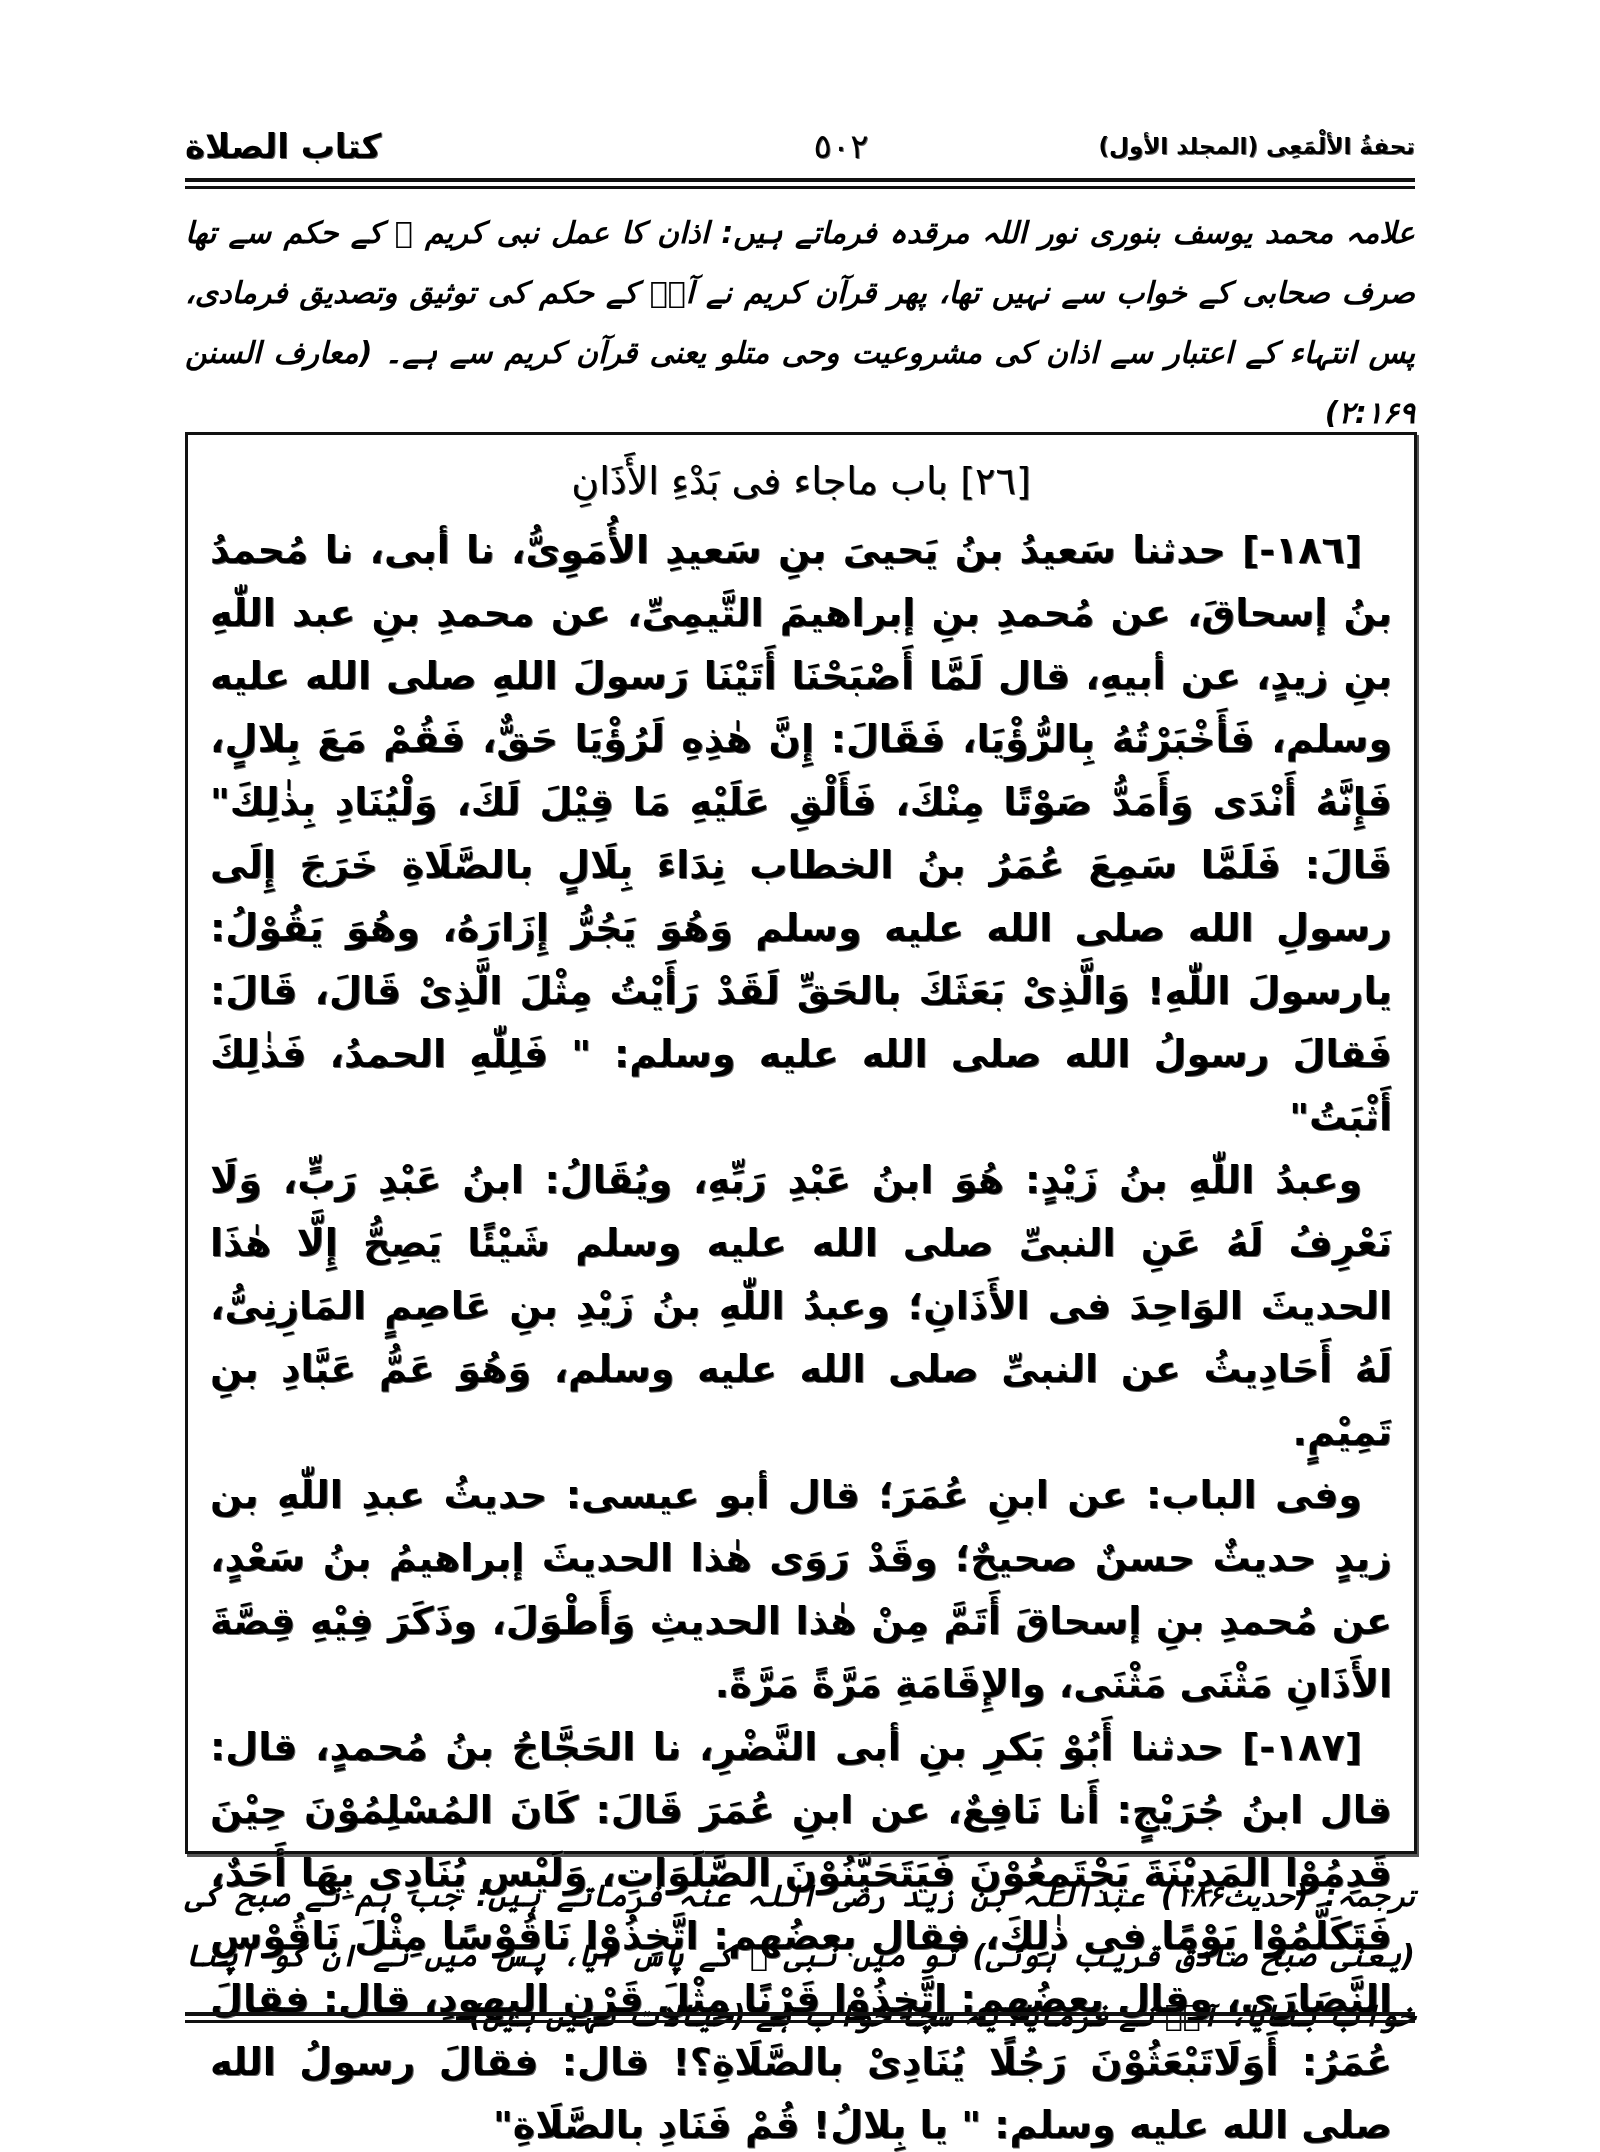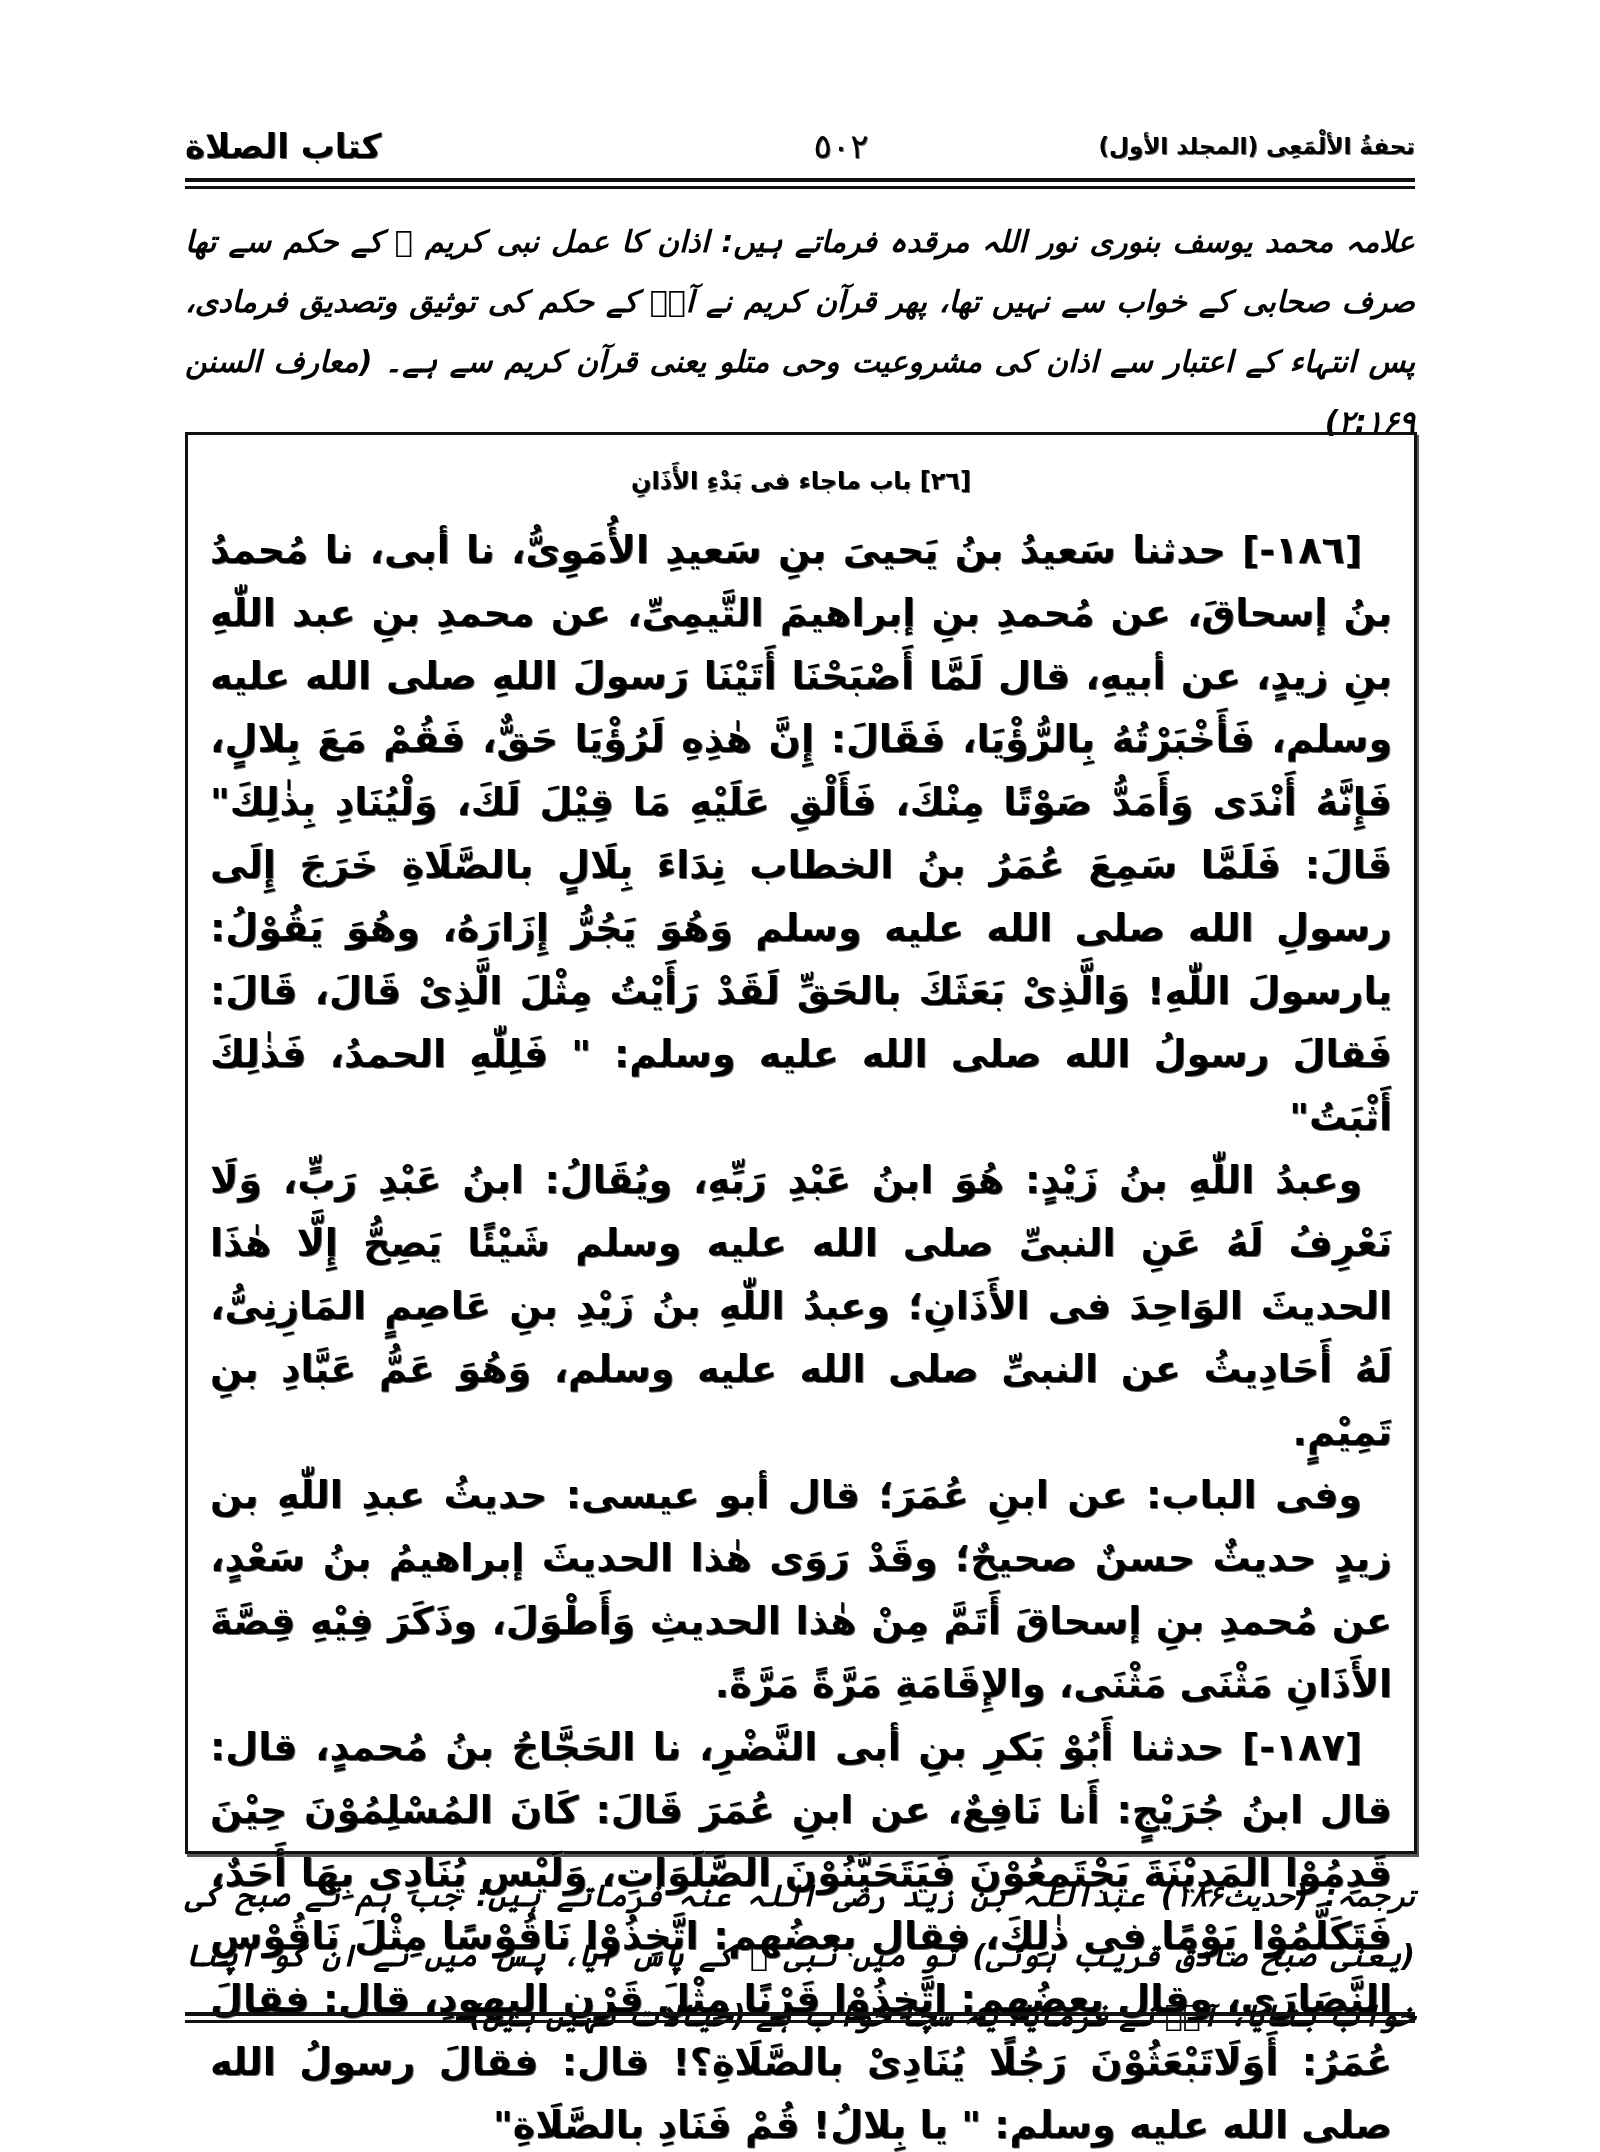--- a/index.html
+++ b/index.html
@@ -72,21 +72,21 @@
       width: 1230px;
       direction: rtl;
       text-align: justify;
       text-align-last: right;
       font-family: "DejaVu Sans", sans-serif;
       font-size: 30px;
       font-style: italic;
       font-weight: bold;
       line-height: 60px;
     }
-    .intro { top: 212px; }
+    .intro { top: 203px; }
     .translation { top: 1866px; }
 
     .hadith-box {
       position: absolute;
       left: 185px;
       top: 432px;
       width: 1226px;
       height: 1416px;
       border: 3px solid #111111;
       box-shadow: 2px 3px 0 #555555;
@@ -94,22 +94,22 @@
     }
     .box-inner {
       position: absolute;
       left: 22px;
       right: 22px;
       top: 18px;
       direction: rtl;
     }
     .chapter-title {
       text-align: center;
-      font-size: 24px;
-      font-weight: bold;
+      font-size: 38px;
+      font-weight: normal;
       line-height: 56px;
       margin-bottom: 10px;
     }
     .arabic-para {
       font-family: "DejaVu Sans", sans-serif;
       font-size: 38px;
       font-weight: bold;
       line-height: 63px;
       text-align: justify;
       text-align-last: right;

